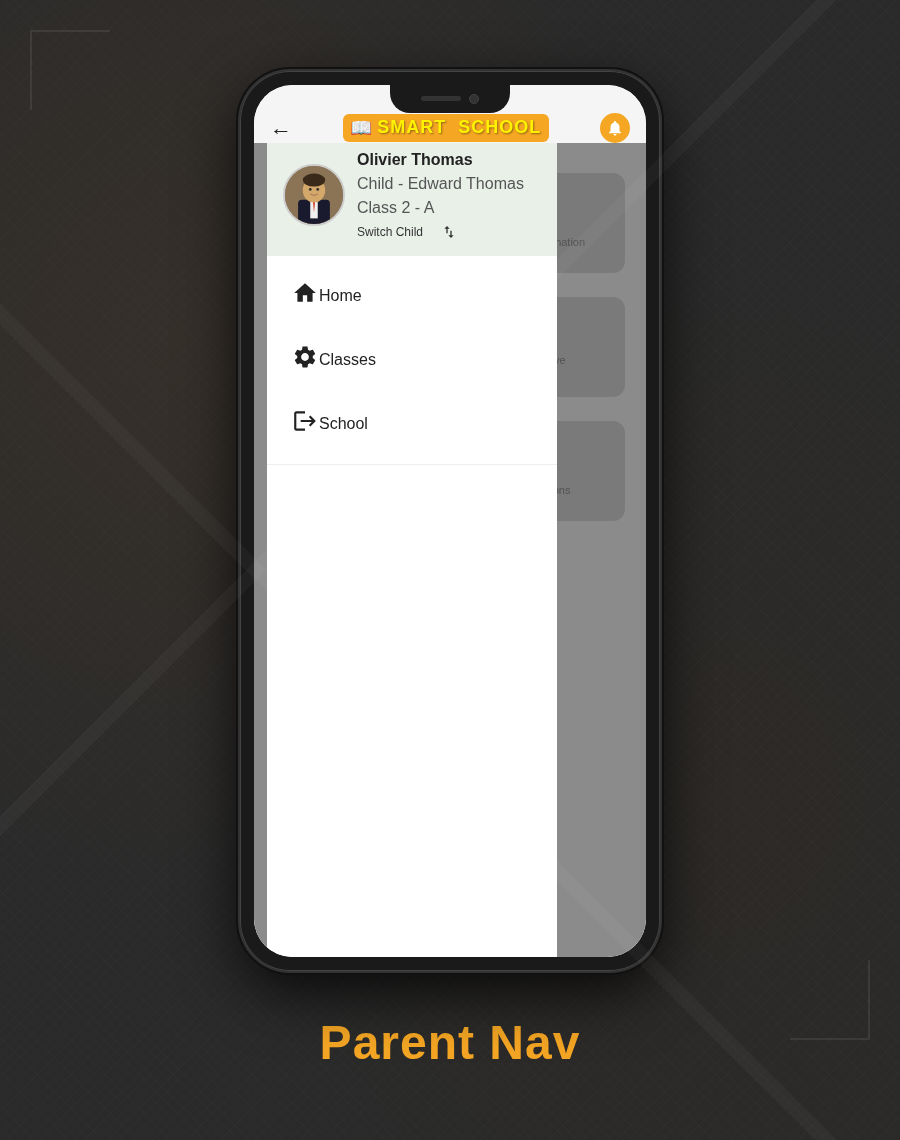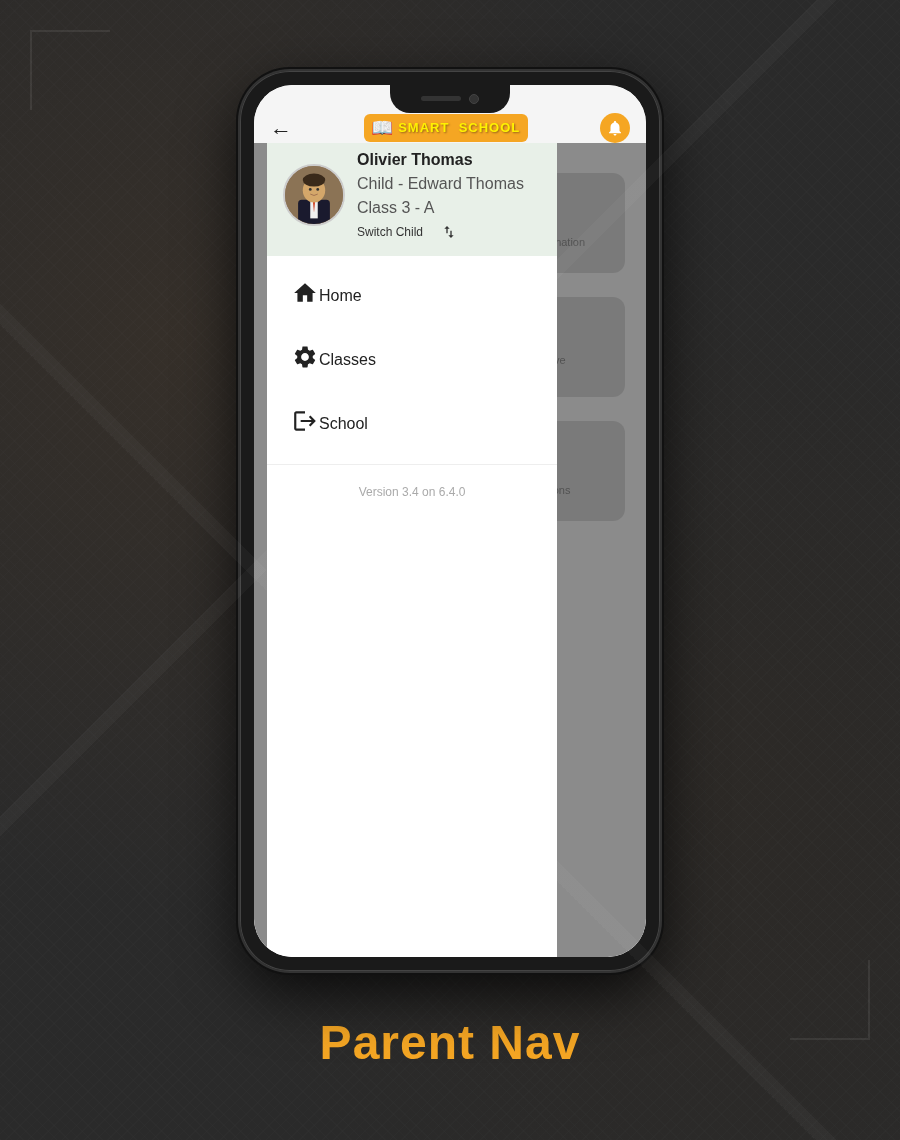--- a/index.html
+++ b/index.html
@@ -142,21 +142,21 @@
       padding: 3px 8px;
     }
 
     .logo-book {
       font-size: 18px;
     }
 
     .logo-text {
       color: white;
       font-weight: 900;
-      font-size: 13px;
+      font-size: 18px;
       letter-spacing: 1px;
       text-shadow: 1px 1px 2px rgba(0,0,0,0.4);
     }
 
     .logo-text span {
       color: #fff200;
     }
 
     .header-bell {
       width: 30px;
@@ -440,21 +440,21 @@
 
                 <circle cx="27" cy="25" r="1.5" fill="#333"></circle>
                 <circle cx="35" cy="25" r="1.5" fill="#333"></circle>
 
                 <path d="M27 30 Q31 33 35 30" stroke="#a07050" stroke-width="1" fill="none"></path>
               </svg>
             </div>
             <div class="user-info">
               <div class="user-name">Olivier Thomas</div>
               <div class="user-detail">Child - Edward Thomas</div>
-              <div class="user-detail">Class 3 - A</div>
+              <div class="user-detail">Class 2 - A</div>
               <div class="switch-child">
                 <span class="switch-child-text">Switch Child</span>
                 <svg viewBox="0 0 24 24" width="16" height="16" fill="#333">
                   <path d="M16 17.01V10h-2v7.01h-3L15 21l4-3.99h-3zM9 3L5 6.99h3V14h2V6.99h3L9 3z"></path>
                 </svg>
               </div>
             </div>
           </div>
 
           <div class="nav-menu">
@@ -483,21 +483,20 @@
               <div class="nav-icon">
                 <svg viewBox="0 0 24 24" width="26" height="26" fill="#222">
                   <path d="M17 7l-1.41 1.41L18.17 11H8v2h10.17l-2.58 2.58L17 17l5-5zM4 5h8V3H4c-1.1 0-2 .9-2 2v14c0 1.1.9 2 2 2h8v-2H4V5z"></path>
                 </svg>
               </div>
               <span class="nav-label">School</span>
             </div>
 
             <div class="divider"></div>
 
-            <div class="version-text">Version 3.4 on 6.4.0</div>
 
           </div>
         </div>
 
       </div>
     </div>
   </div>
 </div>
 
 <div style="margin-top: 24px;">

